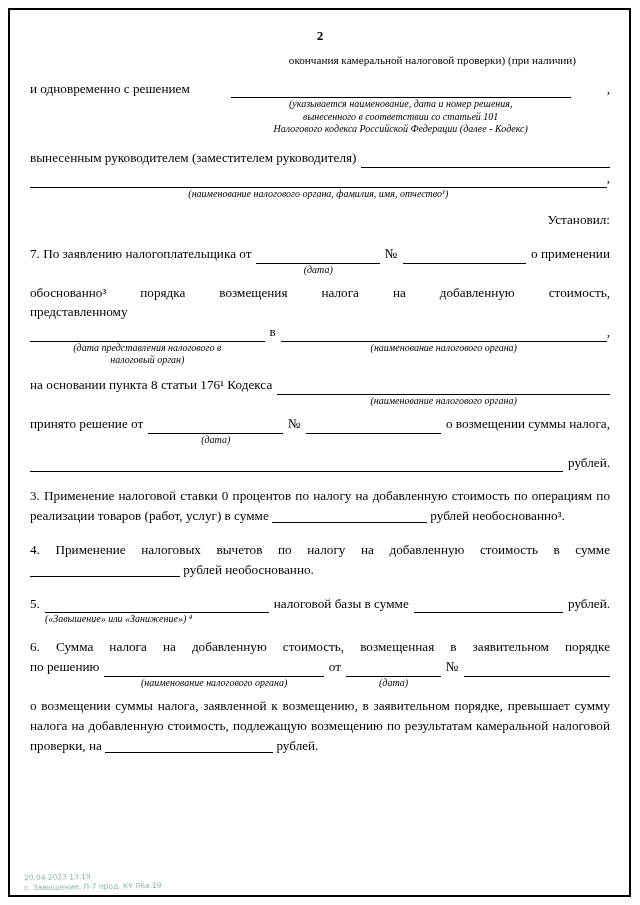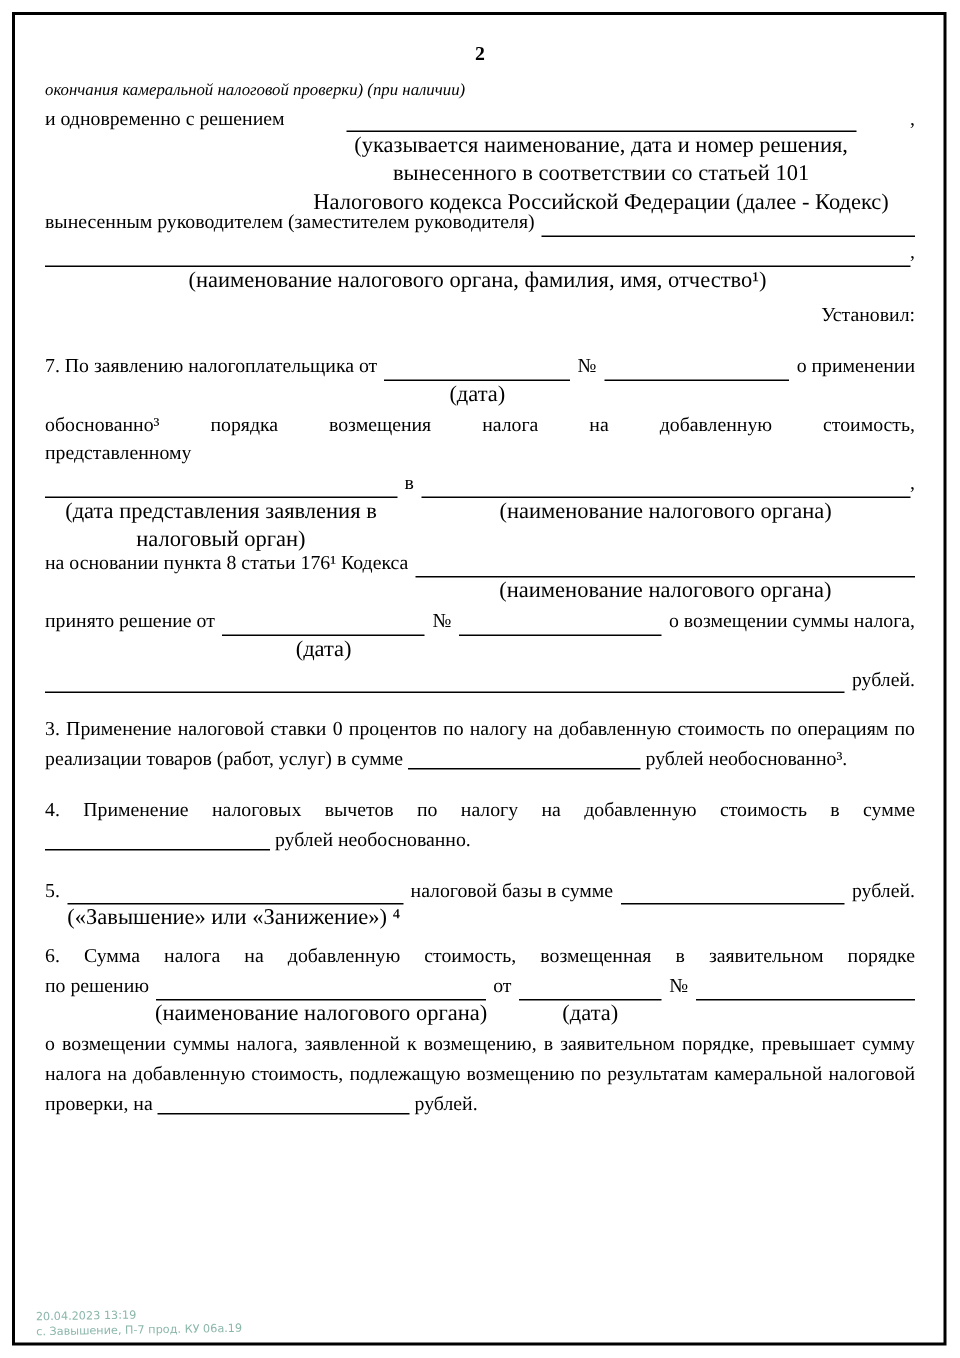--- a/index.html
+++ b/index.html
@@ -11,36 +11,36 @@
   .frame{
     position:absolute;left:8px;top:8px;width:623px;height:889px;
     border:2px solid #000;box-sizing:border-box;
   }
   .content{
     position:absolute;left:30px;top:26px;width:580px;
     font-size:13.2px;line-height:1.5;
   }
   .pageno{text-align:center;font-weight:700;margin-bottom:6px;}
   .tophint{
-    font-style:italic;font-size:11.2px;
-    padding-right:34px;
+    text-align:right;font-size:11.2px;
+    padding-right:34px;margin-bottom:10px;
   }
   .fline{display:flex;align-items:flex-end;}
   .fline > span{white-space:nowrap;}
   .blank{
     position:relative;flex:1 1 auto;white-space:normal;
     border-bottom:1px solid #000;height:1px;min-width:40px;
   }
   .iblank{
     display:inline-block;border-bottom:1px solid #000;
     height:1px;vertical-align:-3px;
   }
   .hint{
     position:absolute;top:2px;left:50%;transform:translateX(-50%);
-    font-size:15px;line-height:1.25;
+    font-style:italic;font-size:10px;line-height:1.25;
     white-space:nowrap;text-align:center;font-weight:400;
   }
   .hint-left{left:0;transform:none;text-align:center;}
   .hl{display:block;}
   .pr{padding-right:5px;}
   .px{padding:0 5px;}
   .pl{padding-left:5px;}
   .jl{text-align:justify;text-align-last:justify;}
   .jpara{text-align:justify;}
   .heading{text-align:right;margin:22px 0 14px 0;}
@@ -100,21 +100,21 @@
       </span>
       <span class="px">№</span>
       <span class="blank"></span>
       <span class="pl">о применении</span>
     </div>
     <div class="jl">обоснованно³ порядка возмещения налога на добавленную стоимость,</div>
     <div>представленному</div>
     <div class="fline mb-2hint">
       <span class="blank" style="flex-grow:0.72">
         <span class="hint">
-          <span class="hl">(дата представления заявления в</span>
+          <span class="hl">(дата представления налогового в</span>
           <span class="hl">налоговый орган)</span>
         </span>
       </span>
       <span class="px">в</span>
       <span class="blank">
         <span class="hint">(наименование налогового органа)</span>
       </span>
       <span>,</span>
     </div>
     <div class="fline mb-1hint">

